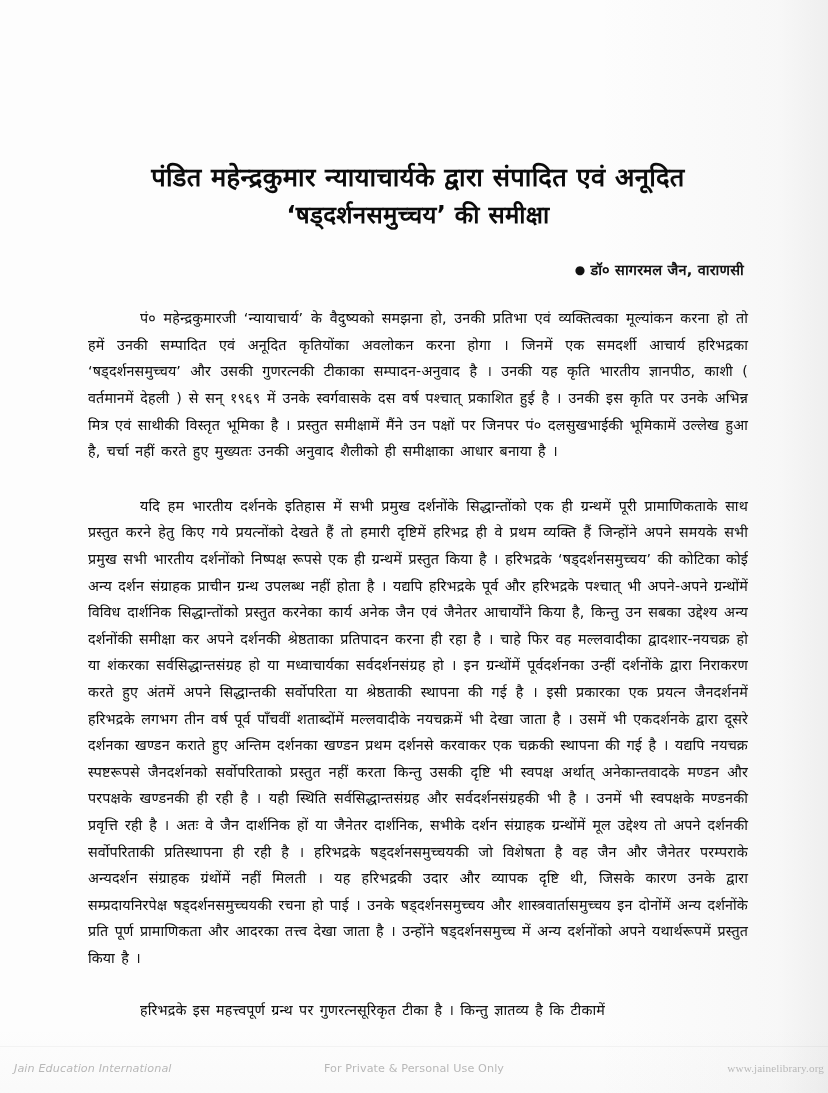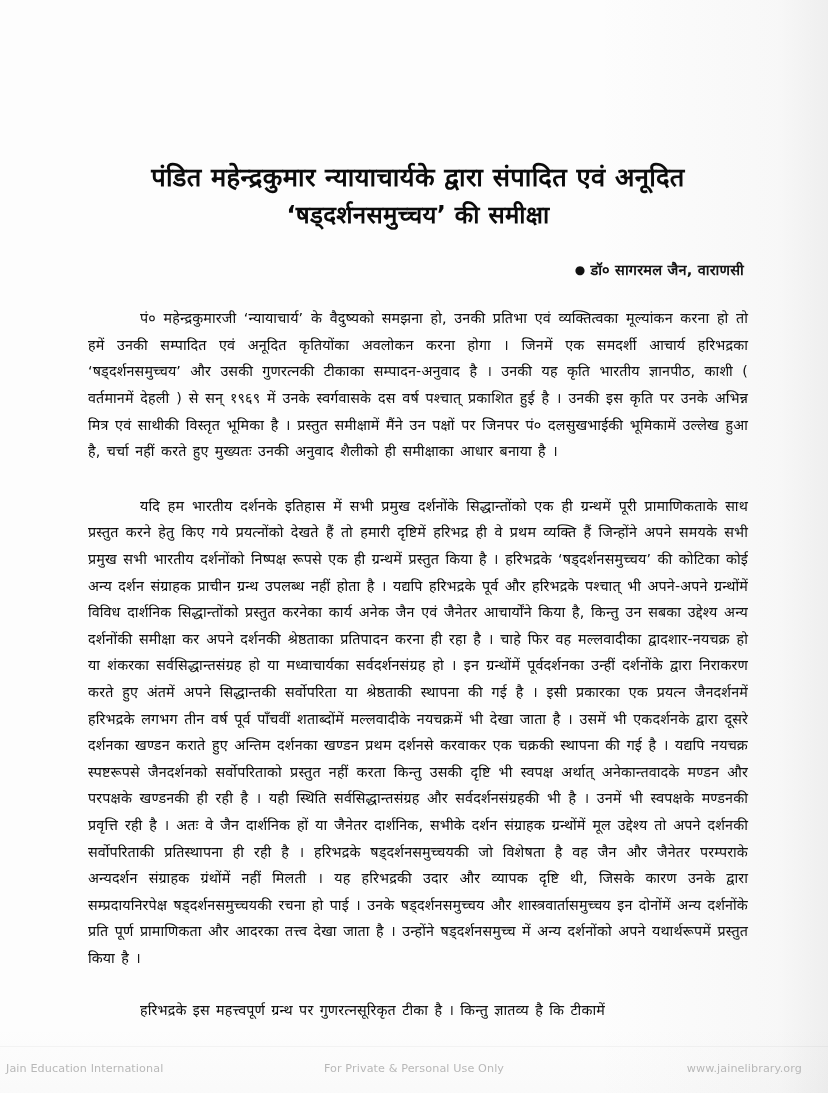--- a/index.html
+++ b/index.html
@@ -113,23 +113,23 @@
     background: rgba(0,0,0,0.035);
     z-index: 6;
   }
   .footer-item {
     font-family: "DejaVu Sans", sans-serif;
     font-size: 11.2px;
     color: #b8b8b8;
     letter-spacing: 0.1px;
     white-space: nowrap;
   }
-  .footer-left  { position: absolute; left: 6px; }
+  .footer-left  { position: absolute; left: 14px; font-style: italic; }
   .footer-mid   { position: absolute; left: 50%; transform: translateX(-50%); }
-  .footer-right { position: absolute; right: 26px; }
+  .footer-right { position: absolute; right: 4px; font-family: Liberation Serif, serif; }
 </style>
 </head>
 <body>
 
 <div class="page">
 
   <div class="content">
 
     <div class="title-block">
       <div class="title-line title-line-1">पंडित महेन्द्रकुमार न्यायाचार्यके द्वारा संपादित एवं  अनूदित</div>

